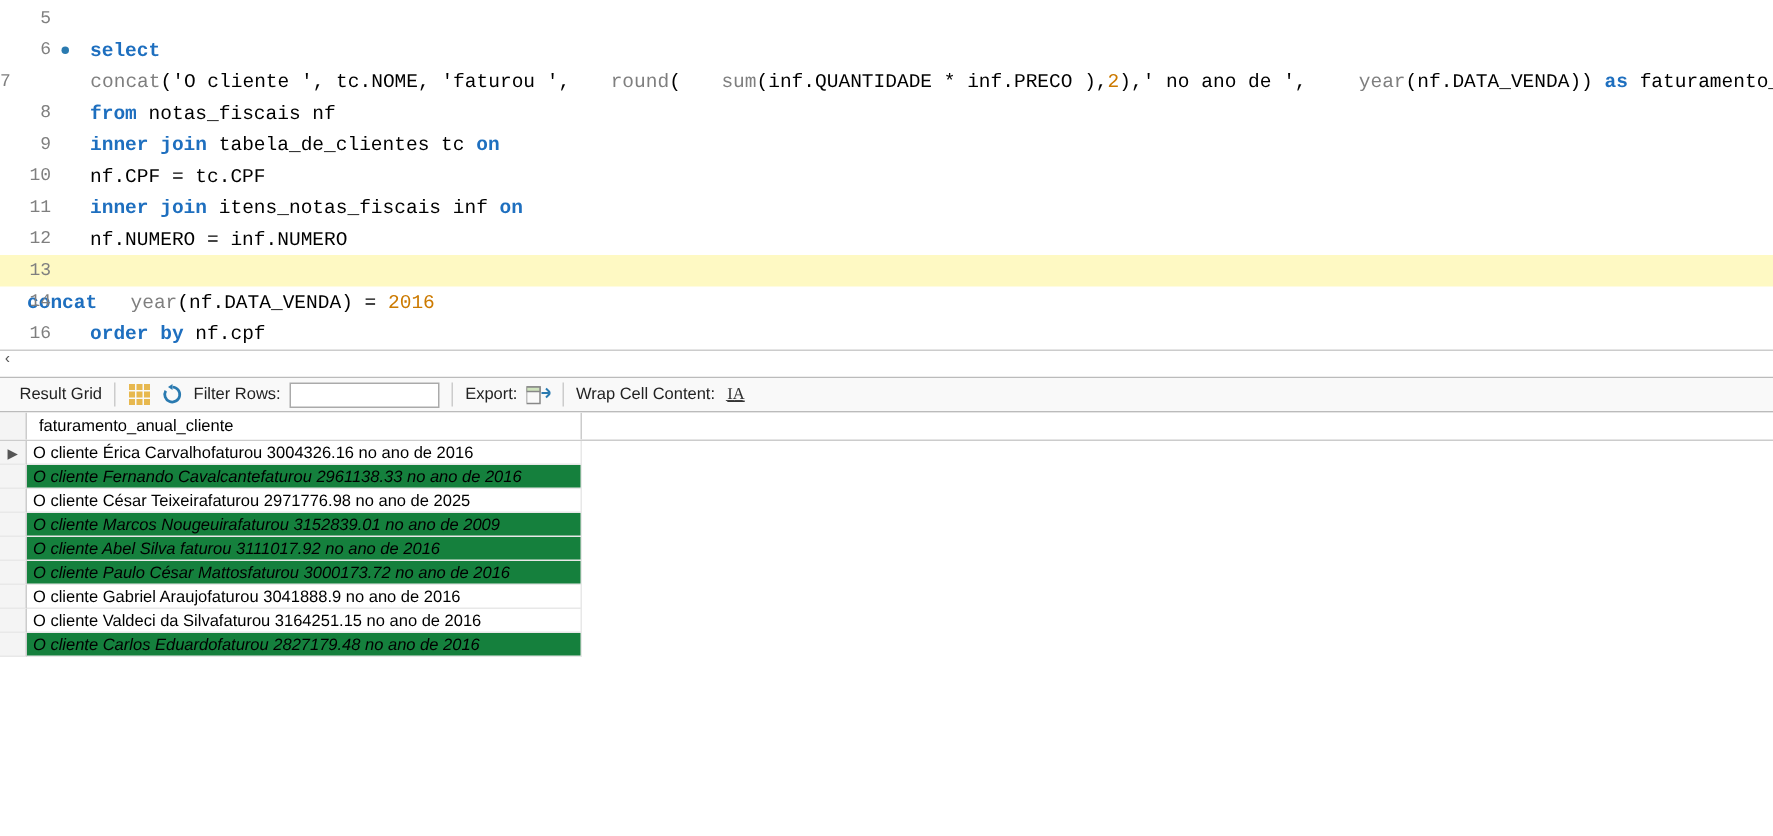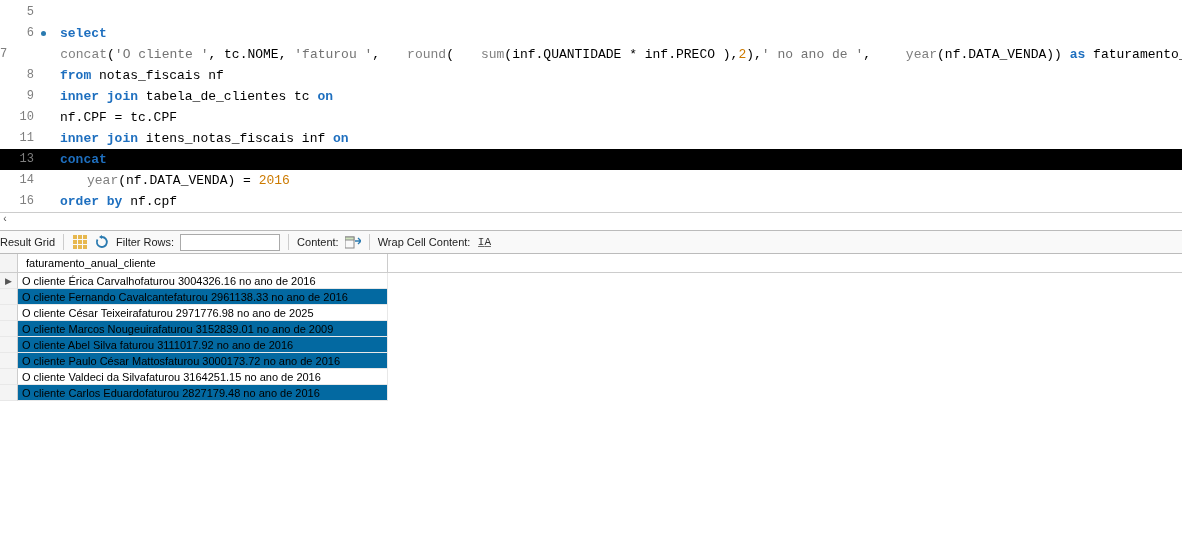--- a/index.html
+++ b/index.html
@@ -42,23 +42,23 @@
     background: #2a7ab0;
     border-radius: 50%;
   }
   .code {
     padding-left: 18px;
     white-space: pre;
     font-size: 13px;
   }
   .kw { color: #1e6fbf; font-weight: bold; }
   .fn { color: #7f7f7f; margin-left: 27px; }
-  .str { color: #737373; }
+  .str { color: #000000; }
   .num { color: #cc7a00; }
-  .hl { background: #000000; }
+  .hl { background: #fef9c3; flex-direction: column; }
   
   .divider-area {
     height: 18px;
     border-top: 1px solid #ccc;
     background: #fff;
     position: relative;
   }
   .chev {
     position: absolute;
     left: 2px;
@@ -70,42 +70,42 @@
   .toolbar {
     display: flex;
     align-items: center;
     height: 24px;
     border-top: 1px solid #bbb;
     border-bottom: 1px solid #bbb;
     background: #f9f9f9;
     font-family: Tahoma, Verdana, Arial, sans-serif;
     font-size: 11px;
     color: #333;
-    padding-left: 0;
+    padding-left: 13px;
     gap: 6px;
   }
   .toolbar .sep { width:1px; height:16px; background:#ccc; margin:0 2px;}
   .toolbar-label { color: #222; }
   .toolbar-icon {
     width: 16px; height: 16px;
     display:inline-flex; align-items:center; justify-content:center;
     font-size: 12px;
   }
   .grid-icon svg { width:14px; height:14px; }
   .refresh-icon { color:#2a7ab0; font-weight:bold; font-size:14px;}
   .filter-input {
     width: 100px;
     height: 17px;
     border: 1px solid #aaa;
     font-size: 11px;
     padding: 0 2px;
     background: #fff;
   }
   .wrap-icon {
-    font-family: Liberation Mono, monospace;
+    font-family: Liberation Serif, serif;
     text-decoration: underline;
     font-size: 11px;
   }
   
   .grid {
     flex: 1 1 auto;
     overflow: hidden;
     font-family: Tahoma, Verdana, Arial, sans-serif;
     font-size: 11px;
   }
@@ -144,21 +144,21 @@
     font-size: 9px;
   }
   .gr-cell {
     padding: 0 4px;
     border-right: 1px solid #e8e8e8;
     border-bottom: 1px solid #e8e8e8;
     width: 370px;
     white-space: nowrap;
     overflow: hidden;
   }
-  .grid-row.alt .gr-cell { background: #0369a1; }
+  .grid-row.alt .gr-cell { background: #15803d; font-style: italic; }
 </style>
 </head>
 <body>
 
 <div class="editor" id="editor">
     <div class="line">
       <div class="gutter">5</div>
       <div class="code"></div>
     </div>
     <div class="line">
@@ -177,20 +177,24 @@
       <div class="gutter">9</div>
       <div class="code"><span class="kw">inner join</span><span> tabela_de_clientes tc </span><span class="kw">on</span></div>
     </div>
     <div class="line">
       <div class="gutter">10</div>
       <div class="code"><span>nf.CPF = tc.CPF</span></div>
     </div>
     <div class="line">
       <div class="gutter">11</div>
       <div class="code"><span class="kw">inner join</span><span> itens_notas_fiscais inf </span><span class="kw">on</span></div>
+    </div>
+    <div class="line">
+      <div class="gutter">12</div>
+      <div class="code"><span>nf.NUMERO = inf.NUMERO</span></div>
     </div>
     <div class="line hl">
       <div class="gutter">13</div>
       <div class="code"><span class="kw">concat</span></div>
     </div>
     <div class="line">
       <div class="gutter">14</div>
       <div class="code"><span class="fn">year</span><span>(nf.DATA_VENDA) = </span><span class="num">2016</span></div>
     </div>
     <div class="line">
@@ -221,21 +225,21 @@
   </span>
   <span class="toolbar-icon refresh-icon">
     <svg width="14" height="14" viewBox="0 0 14 14">
         <path d="M7 2 A5 5 0 1 1 2.5 4.5" fill="none" stroke="#2a7ab0" stroke-width="1.8"></path>
         <path d="M7 0 L7 4 L4 2 Z" fill="#2a7ab0"></path>
       </svg>
   </span>
   <span class="toolbar-label">Filter Rows:</span>
   <input class="filter-input" type="text" value="" style="">
   <span class="sep"></span>
-  <span class="toolbar-label">Content:</span>
+  <span class="toolbar-label">Export:</span>
   <span class="toolbar-icon">
     <svg width="16" height="14" viewBox="0 0 16 14">
         <rect x="0" y="2" width="9" height="11" fill="none" stroke="#888" stroke-width="1"></rect>
         <rect x="0" y="2" width="9" height="3" fill="#cfe3bd" stroke="#888" stroke-width="1"></rect>
         <path d="M10 6 L15 6 M13 3 L16 6 L13 9" fill="none" stroke="#2a7ab0" stroke-width="1.3"></path>
       </svg>
   </span>
   <span class="sep"></span>
   <span class="toolbar-label">Wrap Cell Content:</span>
   <span class="toolbar-icon wrap-icon">I̲A̲</span>
@@ -266,20 +270,24 @@
       <div class="grid-row alt">
         <div class="gr-sel"></div>
         <div class="gr-cell">O cliente Abel Silva faturou 3111017.92 no ano de 2016</div>
       </div>
       <div class="grid-row alt">
         <div class="gr-sel"></div>
         <div class="gr-cell">O cliente Paulo César Mattosfaturou 3000173.72 no ano de 2016</div>
       </div>
       <div class="grid-row">
         <div class="gr-sel"></div>
+        <div class="gr-cell">O cliente Gabriel Araujofaturou 3041888.9 no ano de 2016</div>
+      </div>
+      <div class="grid-row">
+        <div class="gr-sel"></div>
         <div class="gr-cell">O cliente Valdeci da Silvafaturou 3164251.15 no ano de 2016</div>
       </div>
       <div class="grid-row alt">
         <div class="gr-sel"></div>
         <div class="gr-cell">O cliente Carlos Eduardofaturou 2827179.48 no ano de 2016</div>
       </div>
     </div>
 </div>
 
 </body></html>

